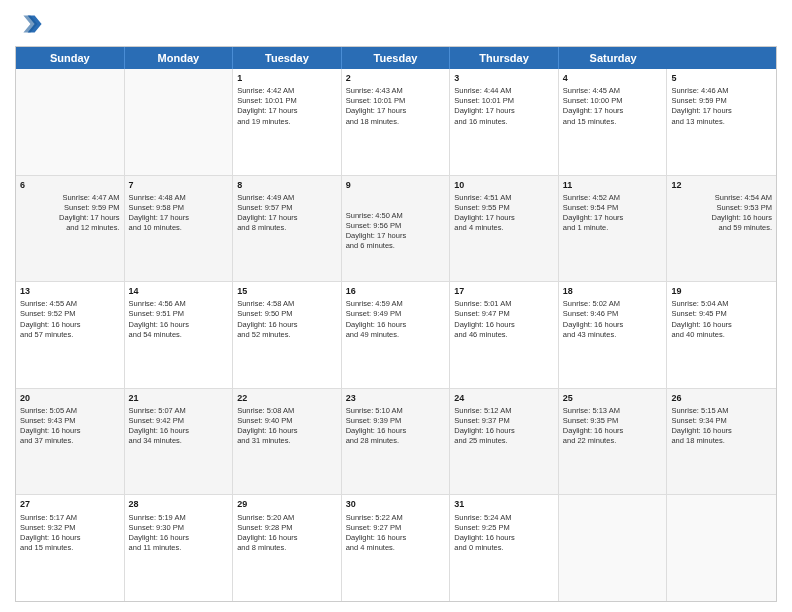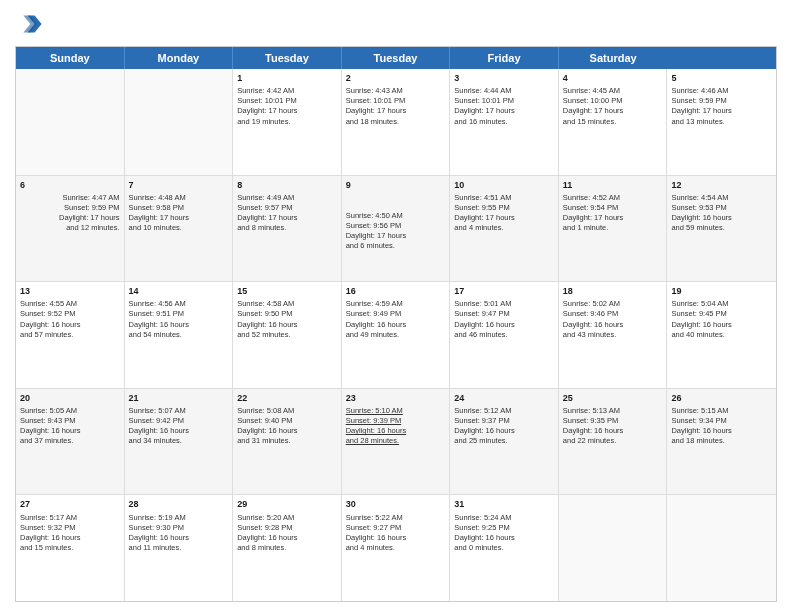--- a/index.html
+++ b/index.html
@@ -123,21 +123,21 @@
       <div class="location"></div>
     </div>
   </div>
 
   <div class="calendar">
     <div class="cal-header">
     <div class="cal-header-cell">Sunday</div>
         <div class="cal-header-cell">Monday</div>
         <div class="cal-header-cell">Tuesday</div>
         <div class="cal-header-cell">Tuesday</div>
-        <div class="cal-header-cell">Friday</div>
+        <div class="cal-header-cell">Thursday</div>
         <div class="cal-header-cell">Saturday</div>
       </div>
     <div class="cal-body">
     <div class="cal-row odd-row">
           <div class="cal-cell empty"></div>
           <div class="cal-cell empty"></div>
           <div class="cal-cell">
             <div class="day-num">1</div>
             <div class="cell-info" style="white-space: pre-line;">Sunrise: 4:42 AM
 Sunset: 10:01 PM
@@ -211,21 +211,21 @@
           </div>
           <div class="cal-cell">
             <div class="day-num">11</div>
             <div class="cell-info" style="white-space: pre-line;">Sunrise: 4:52 AM
 Sunset: 9:54 PM
 Daylight: 17 hours
 and 1 minute.</div>
           </div>
           <div class="cal-cell">
             <div class="day-num">12</div>
-            <div class="cell-info" style="white-space: pre-line;">Sunrise: 4:54 AM
+            <div class="cell-info" style="white-space: pre-line; text-align: right;">Sunrise: 4:54 AM
 Sunset: 9:53 PM
 Daylight: 16 hours
 and 59 minutes.</div>
           </div>
         </div>
         <div class="cal-row odd-row">
           <div class="cal-cell">
             <div class="day-num">13</div>
             <div class="cell-info" style="white-space: pre-line;">Sunrise: 4:55 AM
 Sunset: 9:52 PM
@@ -292,21 +292,21 @@
           </div>
           <div class="cal-cell">
             <div class="day-num">22</div>
             <div class="cell-info" style="white-space: pre-line;">Sunrise: 5:08 AM
 Sunset: 9:40 PM
 Daylight: 16 hours
 and 31 minutes.</div>
           </div>
           <div class="cal-cell">
             <div class="day-num">23</div>
-            <div class="cell-info" style="white-space: pre-line; text-decoration: underline;">Sunrise: 5:10 AM
+            <div class="cell-info" style="white-space: pre-line;">Sunrise: 5:10 AM
 Sunset: 9:39 PM
 Daylight: 16 hours
 and 28 minutes.</div>
           </div>
           <div class="cal-cell">
             <div class="day-num">24</div>
             <div class="cell-info" style="white-space: pre-line;">Sunrise: 5:12 AM
 Sunset: 9:37 PM
 Daylight: 16 hours
 and 25 minutes.</div>

